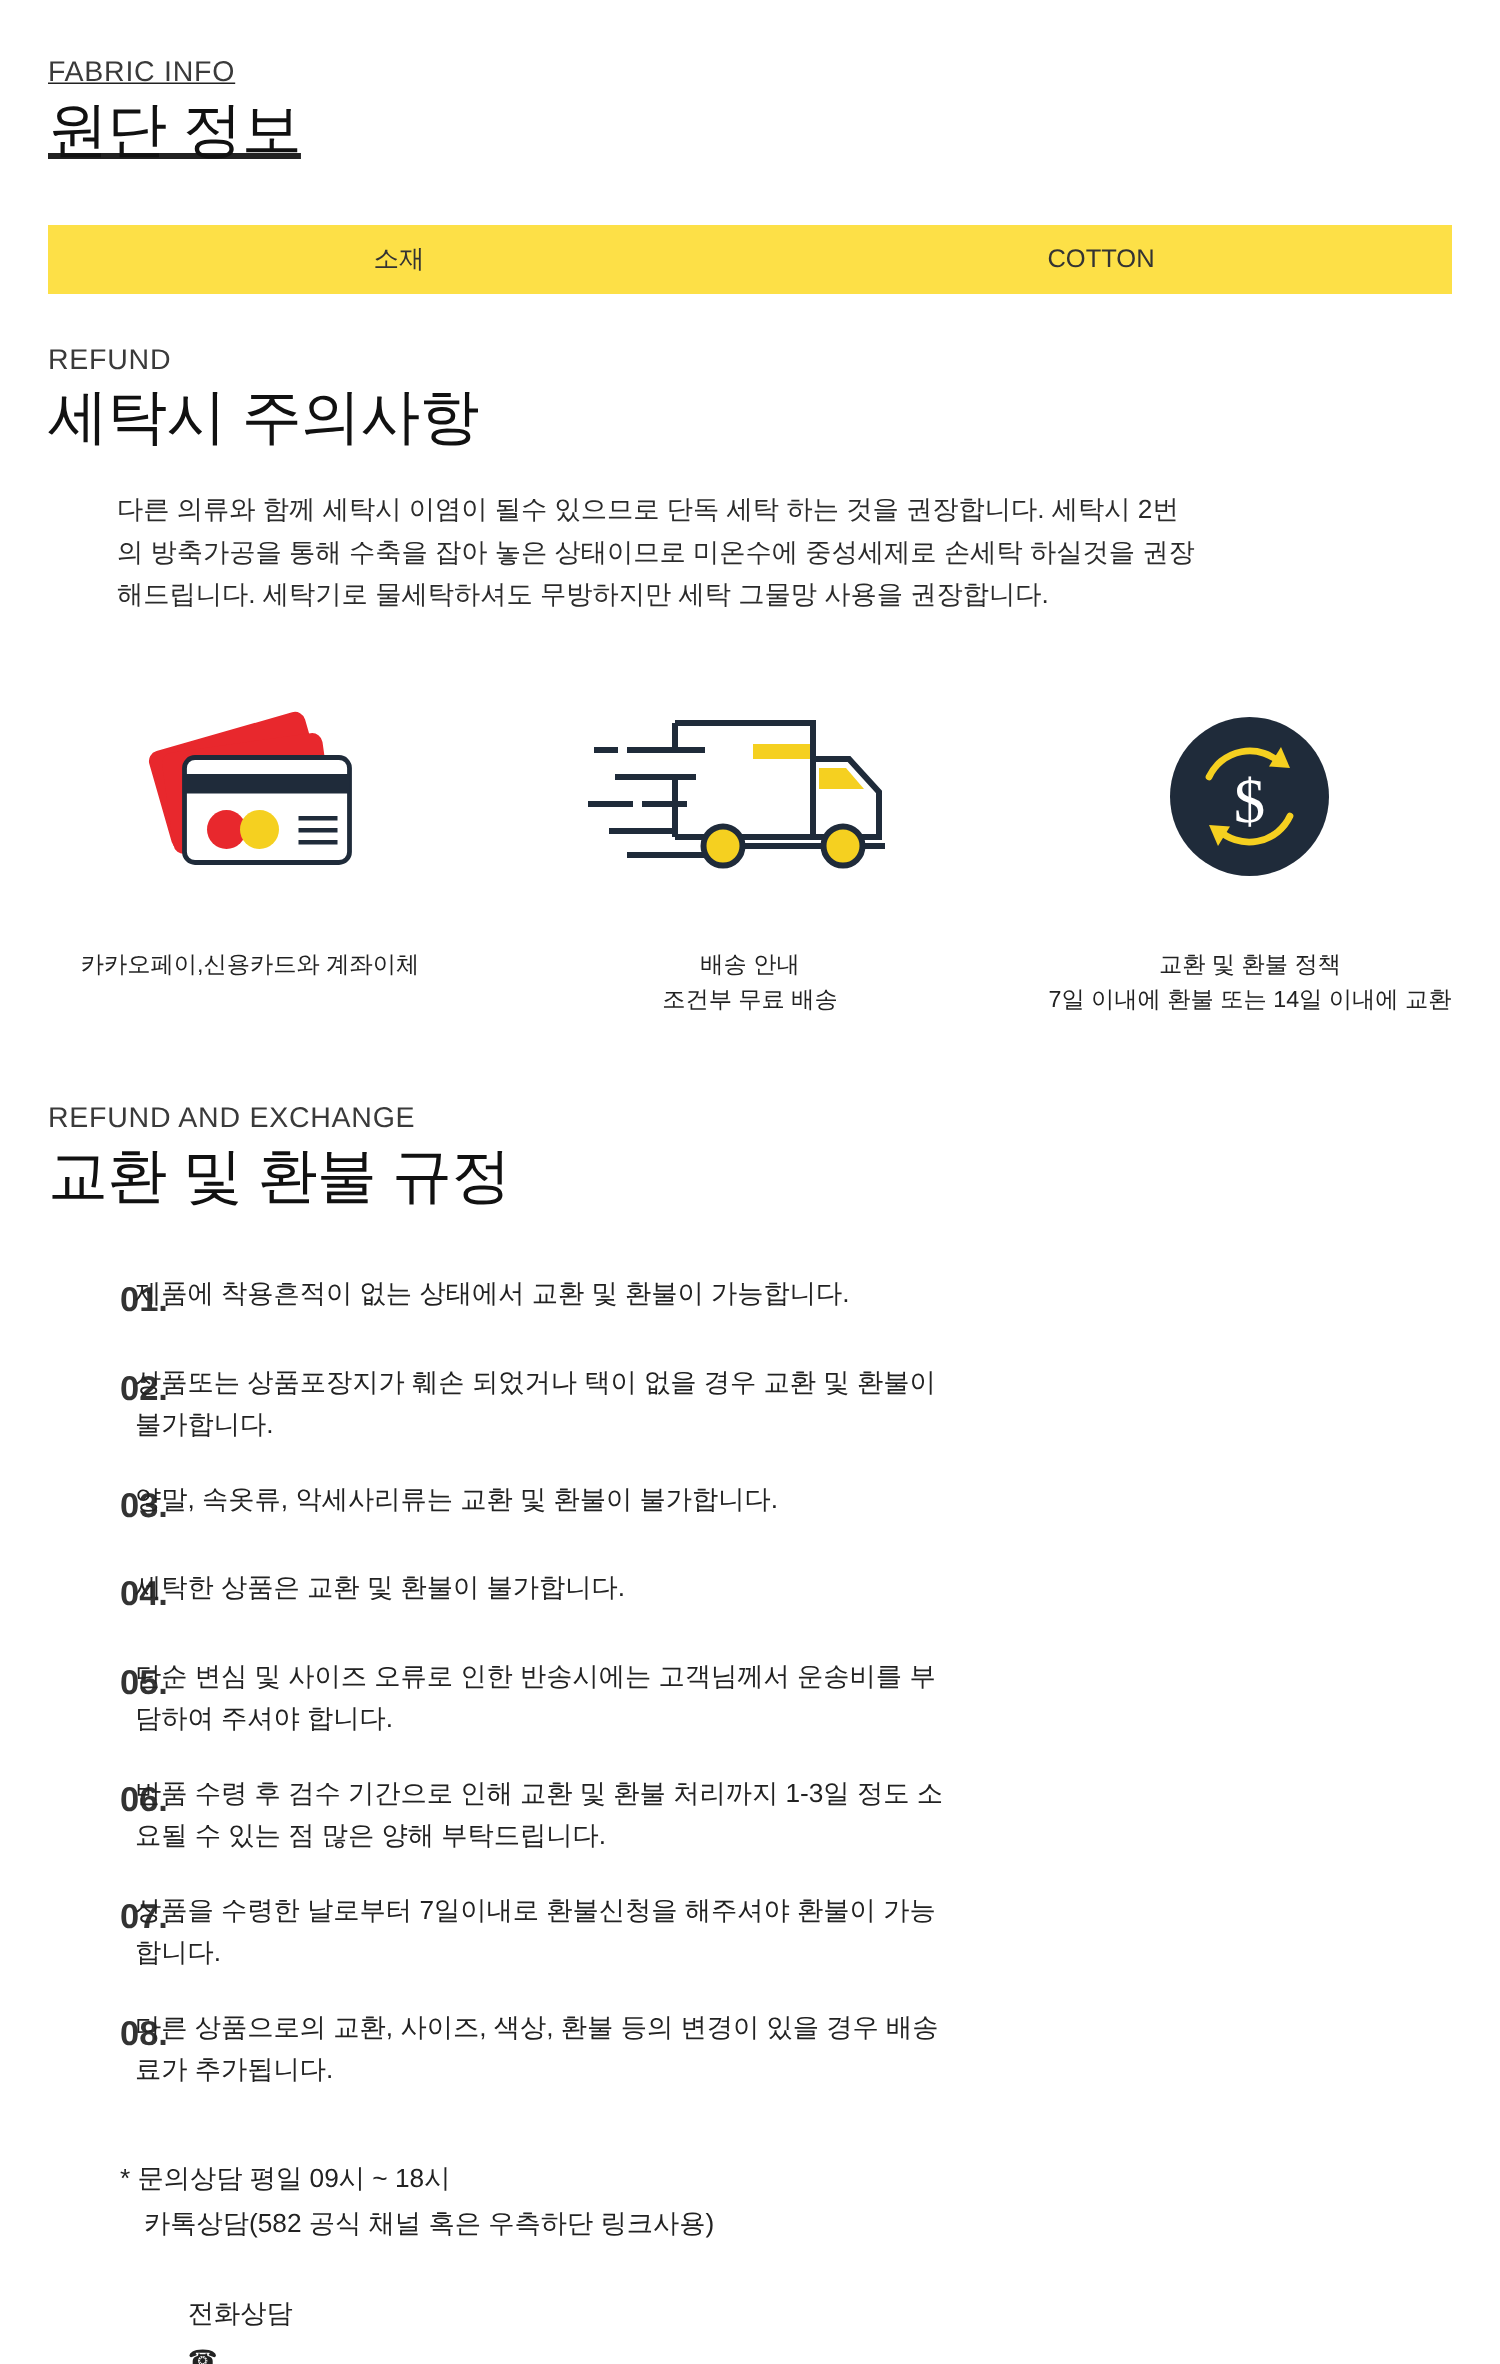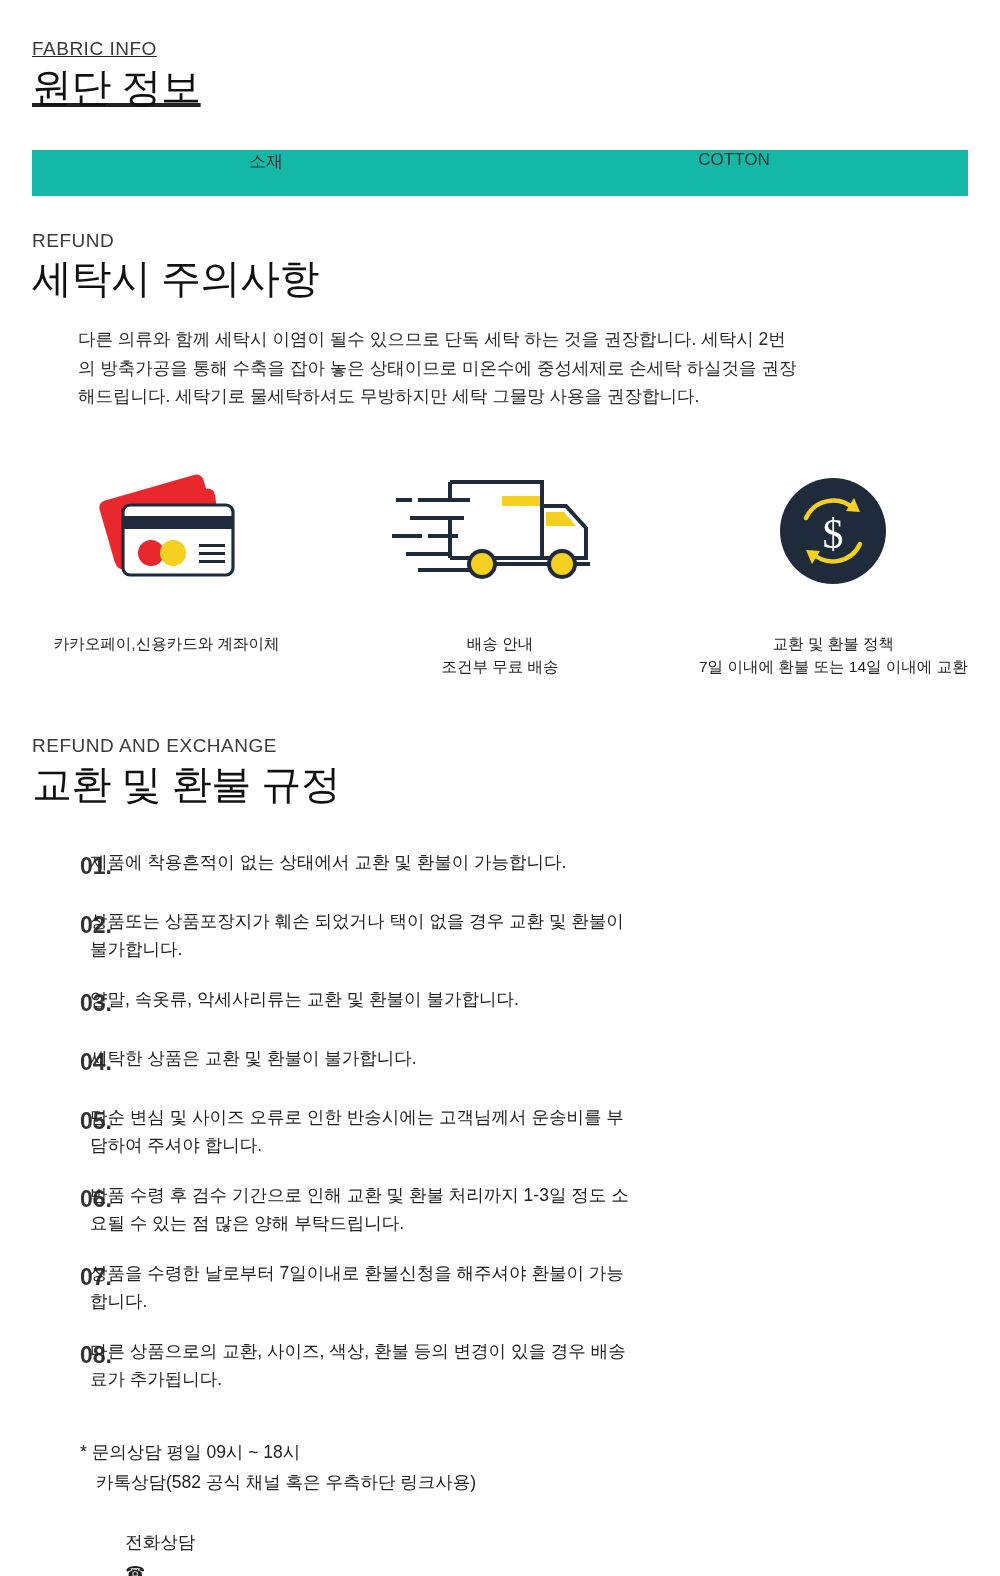--- a/index.html
+++ b/index.html
@@ -37,24 +37,24 @@
     font-weight: 400;
     color: #111111;
     line-height: 1.22;
     letter-spacing: -0.5px;
     margin-top: 2px;
   }
 
   
   .fabric-table {
     margin: 38px 32px 0 32px;
-    background: #14b8a6;
+    background: #fde047;
     display: flex;
     height: 46px;
-    align-items: flex-start;
+    align-items: center;
   }
   .fabric-cell {
     flex: 1 1 50%;
     text-align: center;
     font-size: 17px;
     color: #333333;
   }
 
   
   .washing-wrap {

